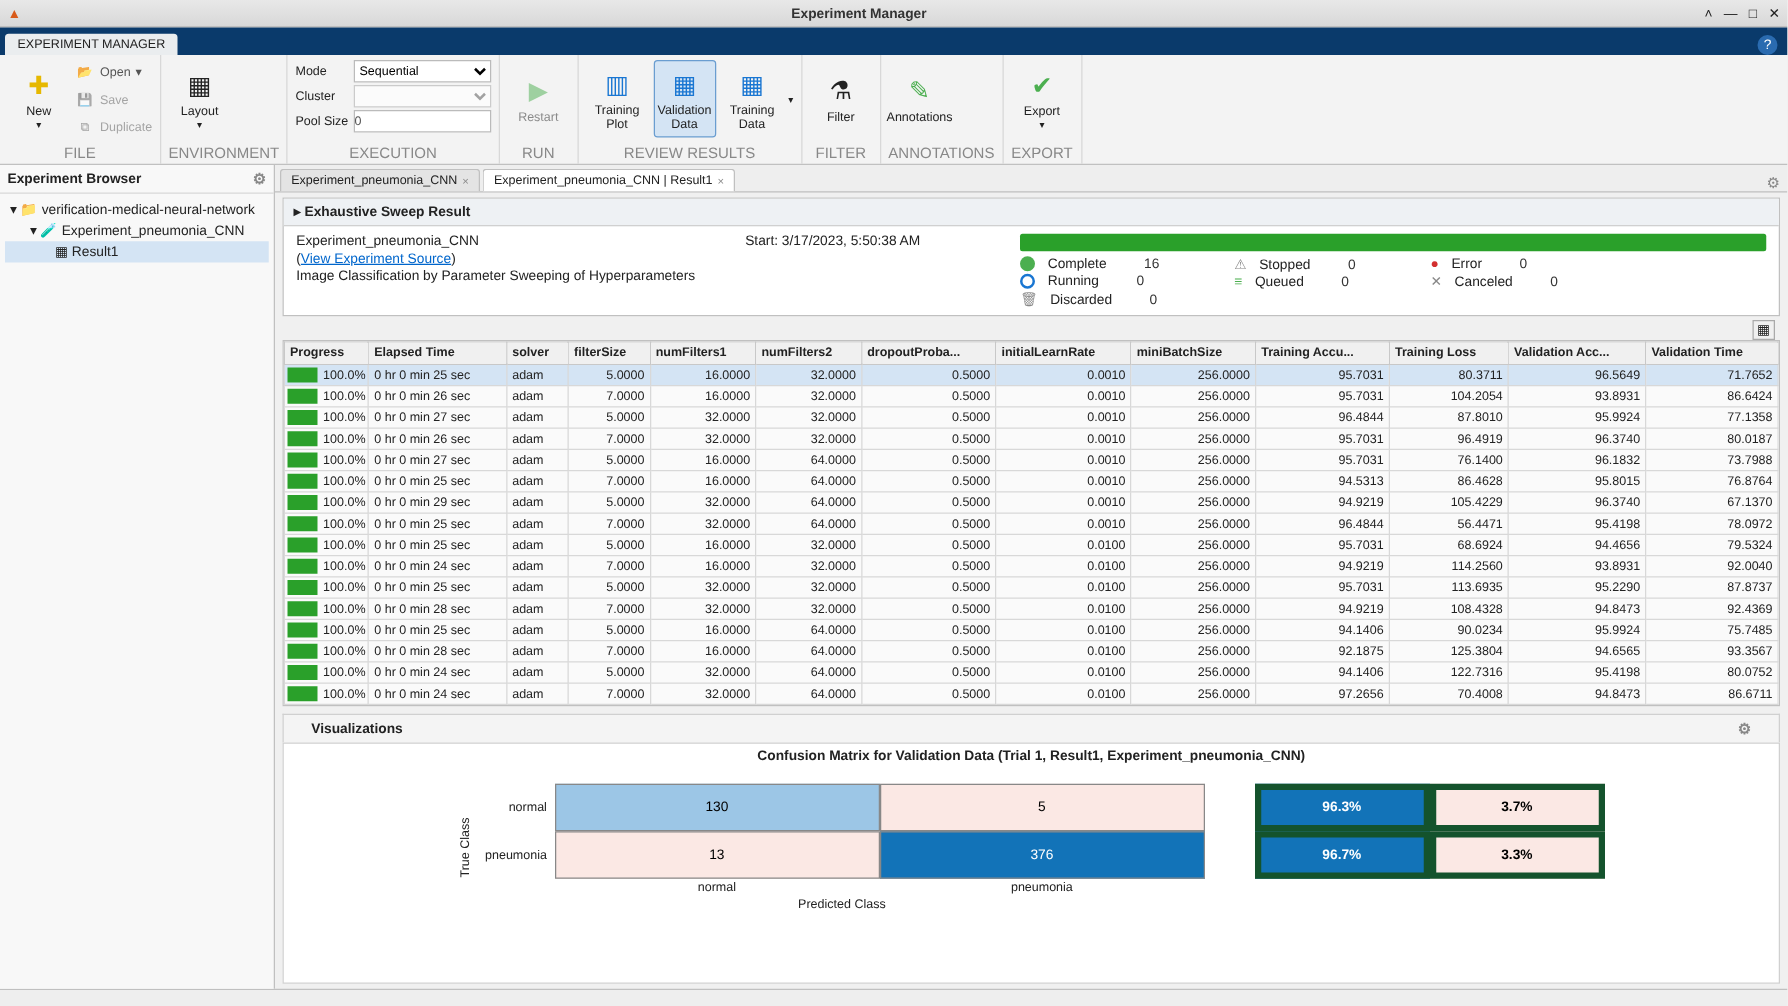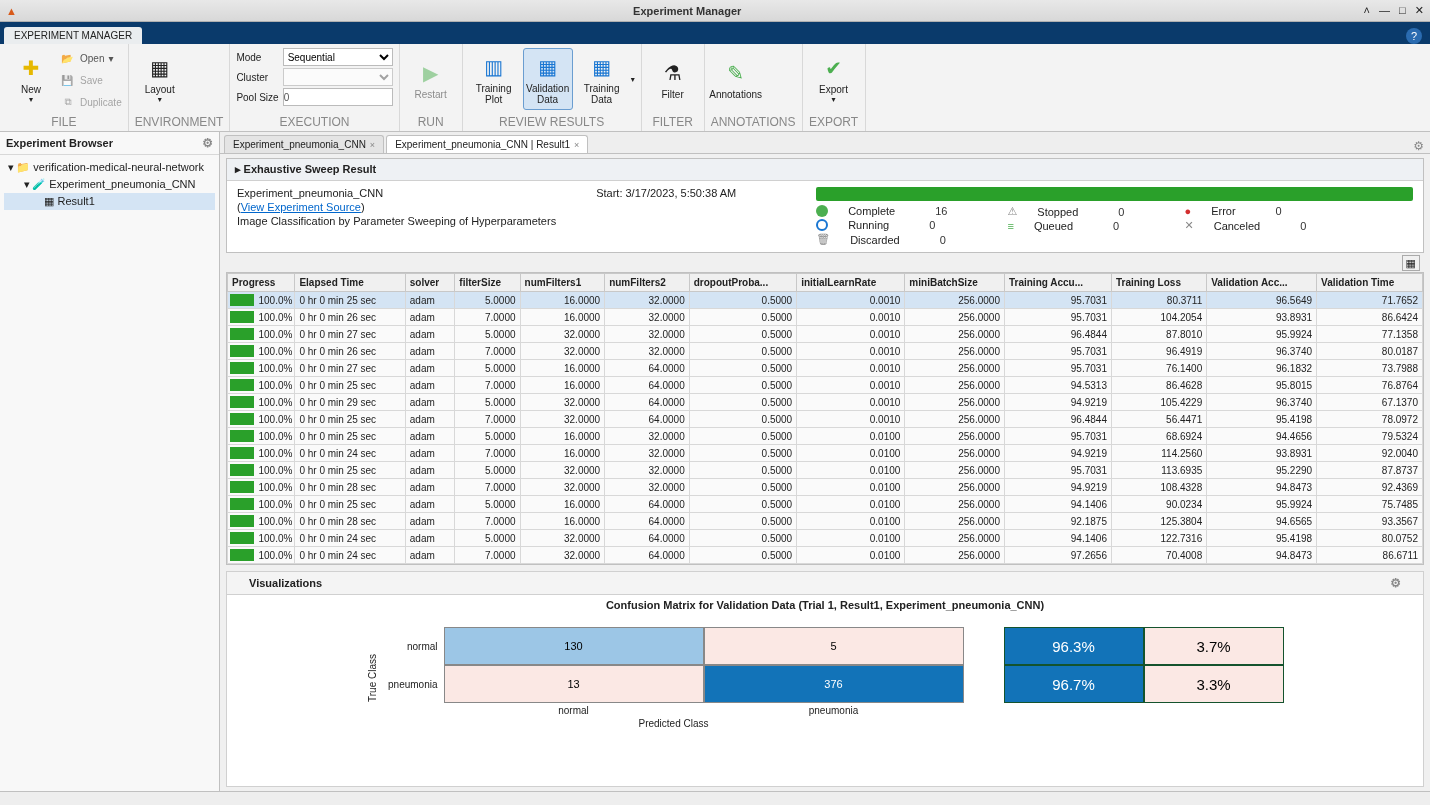--- a/index.html
+++ b/index.html
@@ -37,21 +37,21 @@
 .doctab .x { color:#888; font-size:9px;}
 .summary { border:1px solid #c0c0c0; margin:4px 6px; background:#fff;}
 .sumhdr { background:#eef1f4; padding:4px 8px; font-weight:bold; border-bottom:1px solid #d0d0d0; font-size:11px;}
 .sumbody { padding:6px 10px; display:flex; gap:40px; align-items:flex-start;}
 .suminfo { display:flex; flex-direction:column; gap:2px; font-size:11px;}
 .suminfo a { color:#06c;}
 .sumprog { flex:1;}
 .progbar { height:14px; background:#2aa02a; border-radius:2px; margin-bottom:4px; position:relative;}
 .statrow { display:flex; gap:60px; font-size:11px; margin-top:4px;}
 .statcol { display:flex; flex-direction:column; gap:2px;}
-.statitem { display:flex; align-items:center; gap:20px;}
+.statitem { display:flex; align-items:center; gap:10px;}
 .statitem .n { margin-left:20px; color:#333;}
 .ic-sm { width:12px;height:12px;display:inline-block;border-radius:6px;}
 .tblwrap { margin:0 6px; border:1px solid #c0c0c0; overflow:auto; background:#fff; max-height:310px;}
 table.results { border-collapse:collapse; width:100%; font-size:10px;}
 table.results th { background:#f0f0f0; border:1px solid #c8c8c8; padding:3px 4px; text-align:left; font-weight:bold; position:sticky; top:0;}
 table.results td { border:1px solid #d8d8d8; padding:2px 4px; text-align:right; background:#fafafa;}
 table.results tr.selrow td { background:#d4e4f4;}
 table.results td.left { text-align:left;}
 table.results td.prog { padding:2px;}
 .pcell { display:flex; align-items:center; gap:4px;}
@@ -64,21 +64,21 @@
 .ylab { writing-mode:vertical-rl; transform:rotate(180deg); font-size:10px; text-align:center;}
 .cmgrid { display:grid; grid-template-columns:60px 260px 260px; grid-auto-rows:38px; gap:0;}
 .cmgrid .rh { display:flex; align-items:center; justify-content:flex-end; padding-right:6px; font-size:10px;}
 .cmgrid .cell { border:1px solid #888; display:flex; align-items:center; justify-content:center; font-size:11px;}
 .c-lb { background:#9cc6e6; color:#000;}
 .c-db { background:#1273b8; color:#fff;}
 .c-pk { background:#fbe8e4; color:#000;}
 .cmcols { display:grid; grid-template-columns:60px 260px 260px; margin-top:2px;}
 .cmcols div { text-align:center; font-size:10px;}
 .cmside { display:grid; grid-template-columns:140px 140px; grid-auto-rows:38px;}
-.cmside .cell { border:1px solid #14532d; display:flex; align-items:center; justify-content:center; font-size:15px;}
+.cmside .cell { border:5px solid #14532d; display:flex; align-items:center; justify-content:center; font-size:11px;font-weight:bold;}
 .cmbot { display:grid; grid-template-columns:60px 260px 260px; grid-auto-rows:22px; margin-top:18px;}
 .cmbot .cell { border:1px solid #888; display:flex; align-items:center; justify-content:center; font-size:11px;}
 .statusbar { height:14px; background:#eee; border-top:1px solid #c0c0c0;}
 .gear { color:#888; font-size:12px;}
 </style>
 </head>
 <body>
 
 <div class="titlebar">
   <div class="left">

